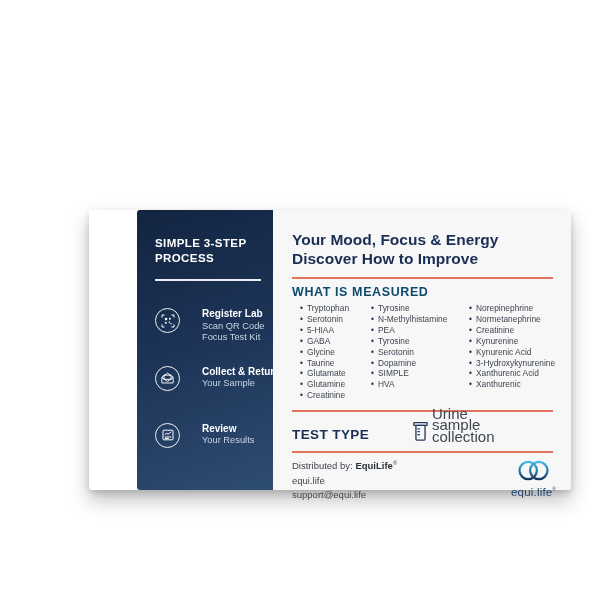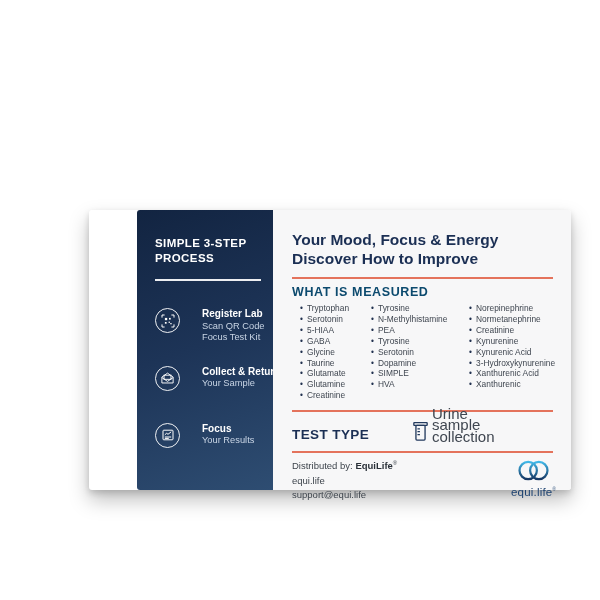--- a/index.html
+++ b/index.html
@@ -103,21 +103,21 @@
 
     <div class="step step-3">
       <div class="step-circle">
         <svg width="14" height="14" viewBox="0 0 14 14" fill="none" stroke="#ffffff" stroke-width="1">
           <rect x="2" y="2.2" width="10" height="9.6" rx="0.8"></rect>
           <polyline points="3.8,6.8 5.6,5.3 7,6.3 10.2,3.8"></polyline>
           <path d="M3.8 9 H10.2 M3.8 10.4 H7.8"></path>
         </svg>
       </div>
       <div class="step-text">
-        <div class="step-title">Focus</div>
+        <div class="step-title">Review</div>
         <div class="step-desc">Your Results</div>
       </div>
     </div>
   </div>
 
   <div class="panel">
     <div class="headline">
       <div>Your Mood, Focus &amp; Energy</div>
       <div>Discover How to Improve</div>
     </div>

